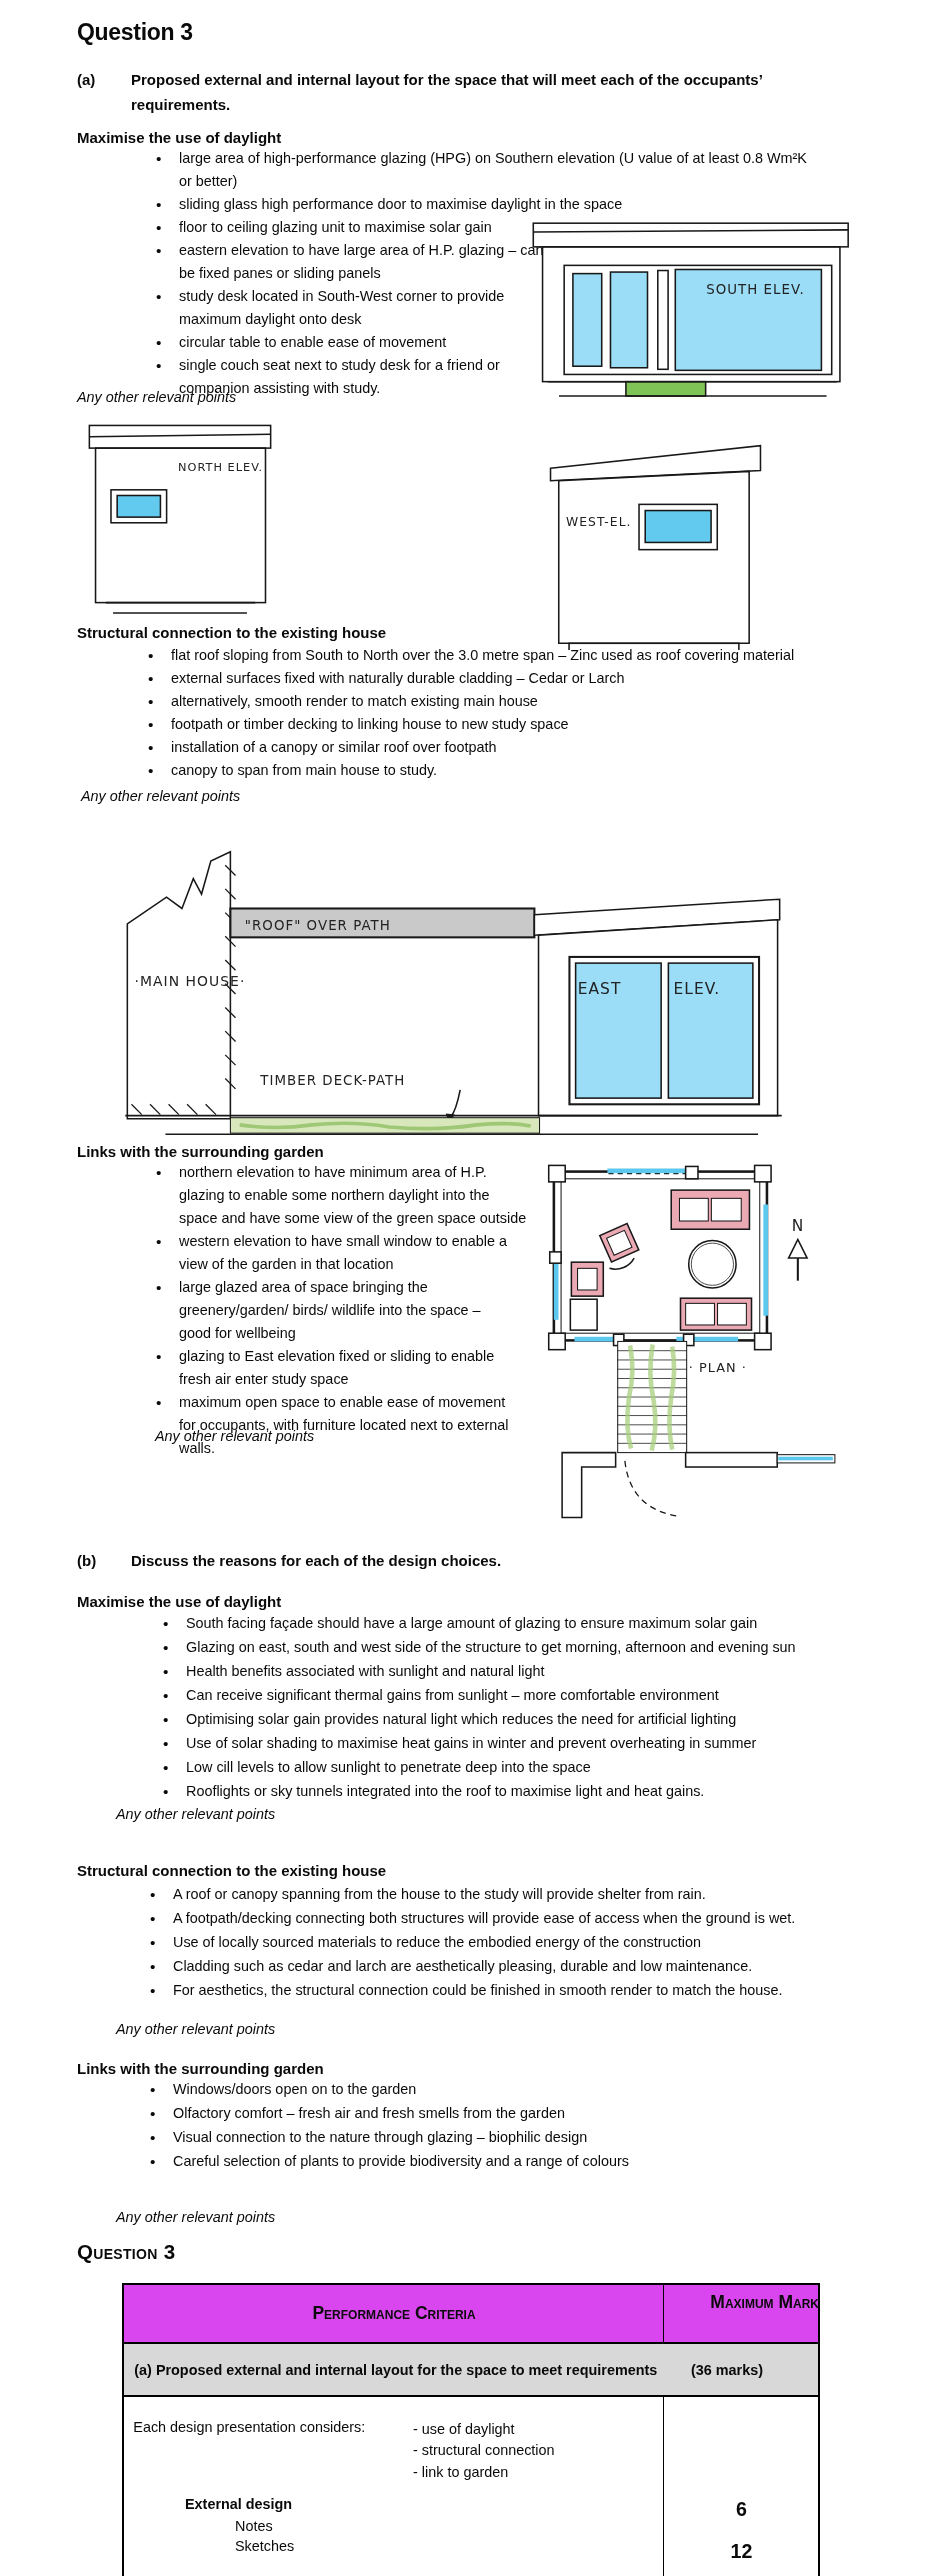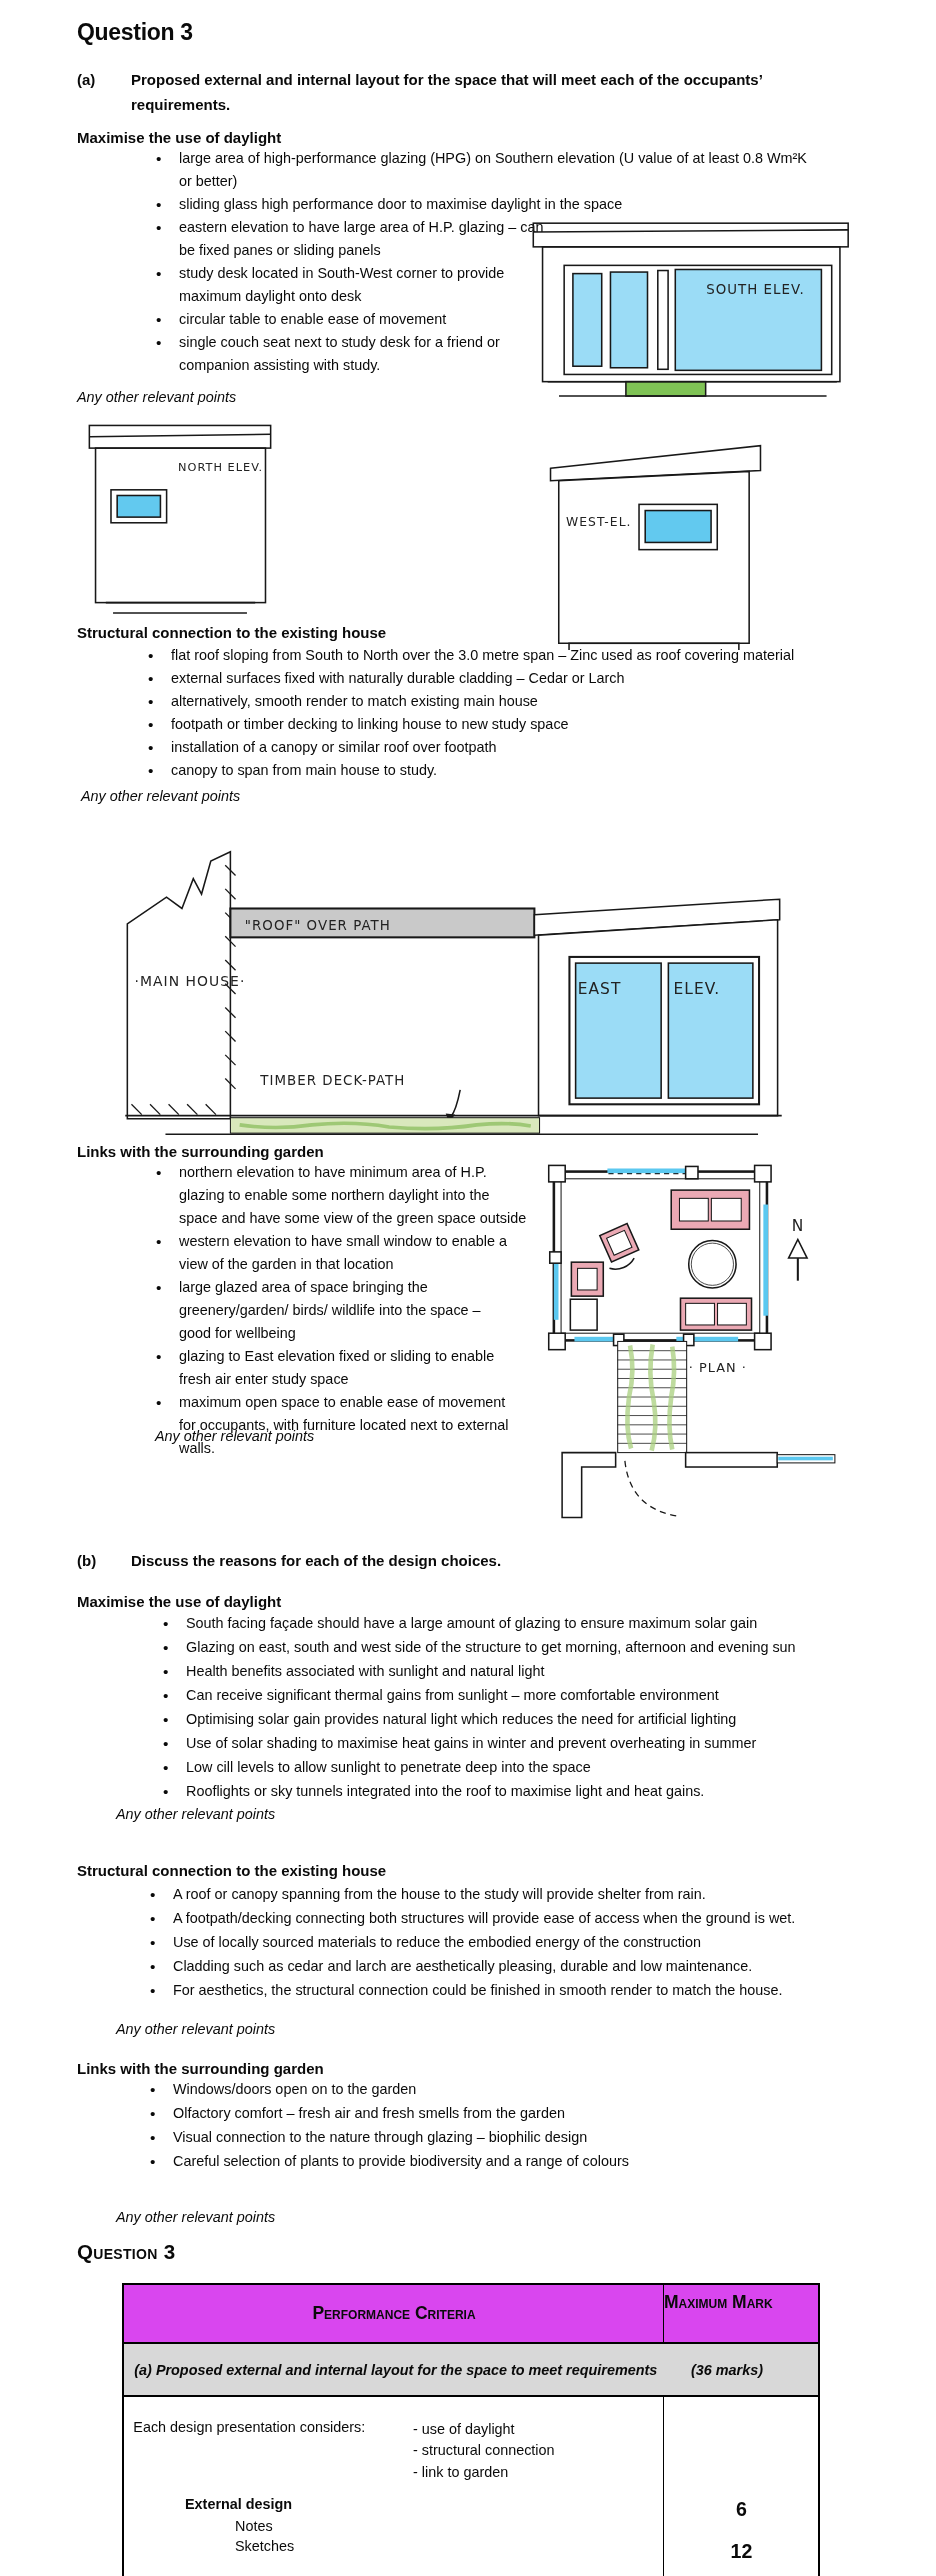--- a/index.html
+++ b/index.html
@@ -21,22 +21,22 @@
   
   .tbl-title{font-size:20.6px;font-weight:bold;font-variant:small-caps;letter-spacing:0.3px;}
   .mtable{border:2.1px solid #000;background:#fff;}
   .trow{position:absolute;left:0;width:100%;box-sizing:border-box;}
   .hdr{background:#d946ef;border-bottom:2.1px solid #000;}
   .grayrow{background:#d8d8d8;border-bottom:2.1px solid #000;}
   .whiterow{background:#fff;border-bottom:2.1px solid #000;}
   .cell-div{position:absolute;top:0;bottom:0;width:1px;background:#000;}
   .sc{font-variant:small-caps;}
   .crit-head{font-size:17.5px;font-weight:bold;text-align:center;}
-  .mark-head{font-size:17.5px;font-weight:bold;text-align:left;line-height:23px;}
-  .rowtext{font-size:14.4px;font-weight:bold;font-style:italic;}
+  .mark-head{font-size:17.5px;font-weight:bold;text-align:right;line-height:23px;}
+  .rowtext{font-size:14.4px;font-weight:bold;}
   .plain{font-size:14.4px;}
   .bold{font-weight:bold;}
   .marknum{font-size:19.6px;font-weight:bold;text-align:center;}
   .dash-items div{font-size:14.4px;line-height:21.6px;}
 </style>
 </head>
 <body>
 
 <div class="page">
 
@@ -46,20 +46,21 @@
     <span class="lbl">(a)</span>
     <div class="txt">Proposed external and internal layout for the space that will meet each of the occupants’
 requirements.</div>
   </div>
 
   <div class="abs sec-head" style="left:77px;top:129px;">Maximise the use of daylight</div>
   <ul class="abs bullets" style="left:155px;top:147px;width:732px;">
       <li>large area of high-performance glazing (HPG) on Southern elevation (U value of at least 0.8 Wm²K
 or better)</li>
       <li>sliding glass high performance door to maximise daylight in the space</li>
+      <li>floor to ceiling glazing unit to maximise solar gain</li>
       <li>eastern elevation to have large area of H.P. glazing – can
 be fixed panes or sliding panels</li>
       <li>study desk located in South-West corner to provide
 maximum daylight onto desk</li>
       <li>circular table to enable ease of movement</li>
       <li>single couch seat next to study desk for a friend or
 companion assisting with study.</li>
     </ul>
   <div class="abs footer-note" style="left:77px;top:389px;">Any other relevant points</div>
 

